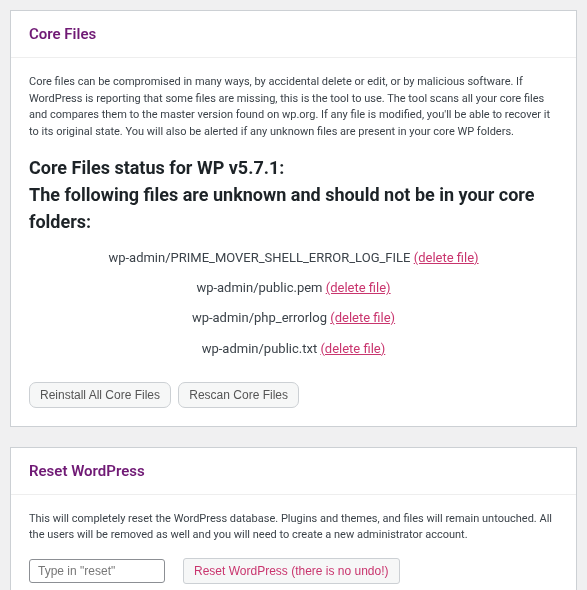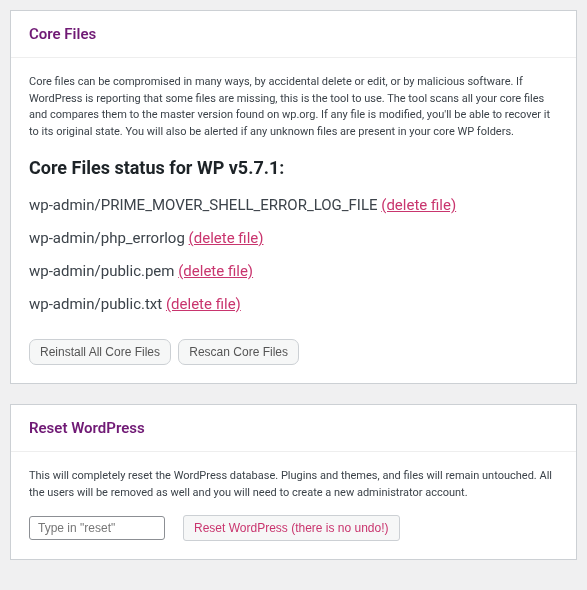--- a/index.html
+++ b/index.html
@@ -42,24 +42,25 @@
       font-size: 18px;
       font-weight: 700;
       color: #1d2327;
       line-height: 1.5;
     }
     .file-list {
       margin-top: 8px;
       margin-bottom: 18px;
     }
     .file-item {
-      font-size: 15px;
+      font-size: 13px;
       color: #3c434a;
       padding: 6px 0;
       line-height: 1.4;
+      text-align: center;
     }
     .delete-link {
       color: #c9356e;
       text-decoration: underline;
       cursor: pointer;
     }
     .button {
       display: inline-block;
       font-size: 12px;
       padding: 5px 10px;
@@ -103,32 +104,33 @@
 <body>
 
 <div class="panel">
   <div class="panel-header">
     <h2>Core Files</h2>
   </div>
   <div class="panel-body">
     <p class="description">Core files can be compromised in many ways, by accidental delete or edit, or by malicious software. If WordPress is reporting that some files are missing, this is the tool to use. The tool scans all your core files and compares them to the master version found on wp.org. If any file is modified, you'll be able to recover it to its original state. You will also be alerted if any unknown files are present in your core WP folders.</p>
     <div>
       <div class="status-line">Core Files status for WP v5.7.1:</div>
+      <div class="status-line">The following files are unknown and should not be in your core folders:</div>
     </div>
     <div class="file-list">
       <div class="file-item">
         <span>wp-admin/PRIME_MOVER_SHELL_ERROR_LOG_FILE</span>
         <a class="delete-link">(delete file)</a>
       </div>
       <div class="file-item">
-        <span>wp-admin/php_errorlog</span>
+        <span>wp-admin/public.pem</span>
         <a class="delete-link">(delete file)</a>
       </div>
       <div class="file-item">
-        <span>wp-admin/public.pem</span>
+        <span>wp-admin/php_errorlog</span>
         <a class="delete-link">(delete file)</a>
       </div>
       <div class="file-item">
         <span>wp-admin/public.txt</span>
         <a class="delete-link">(delete file)</a>
       </div>
     </div>
     <button class="button">Reinstall All Core Files</button>
     <button class="button">Rescan Core Files</button>
   </div>

